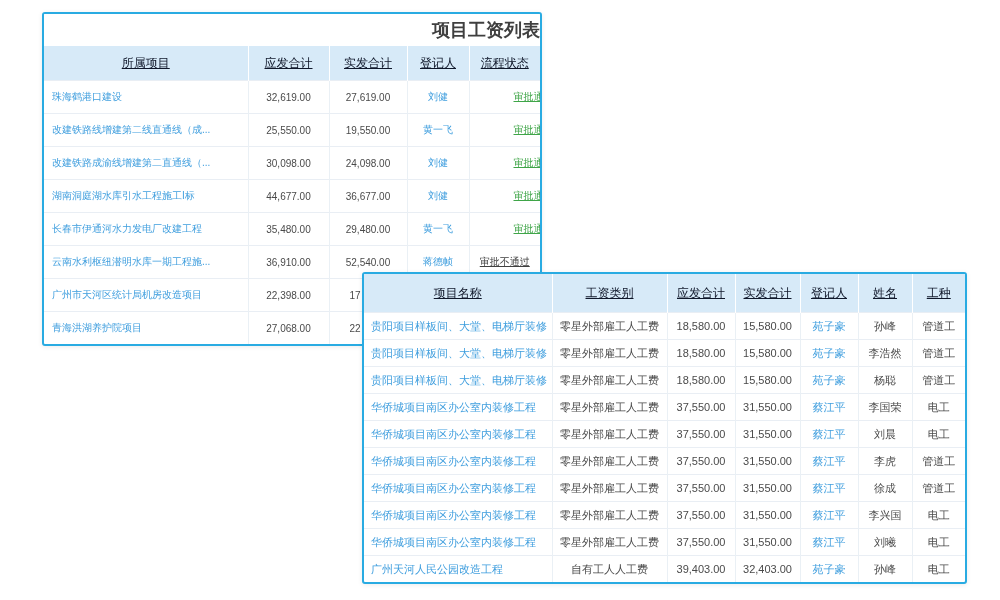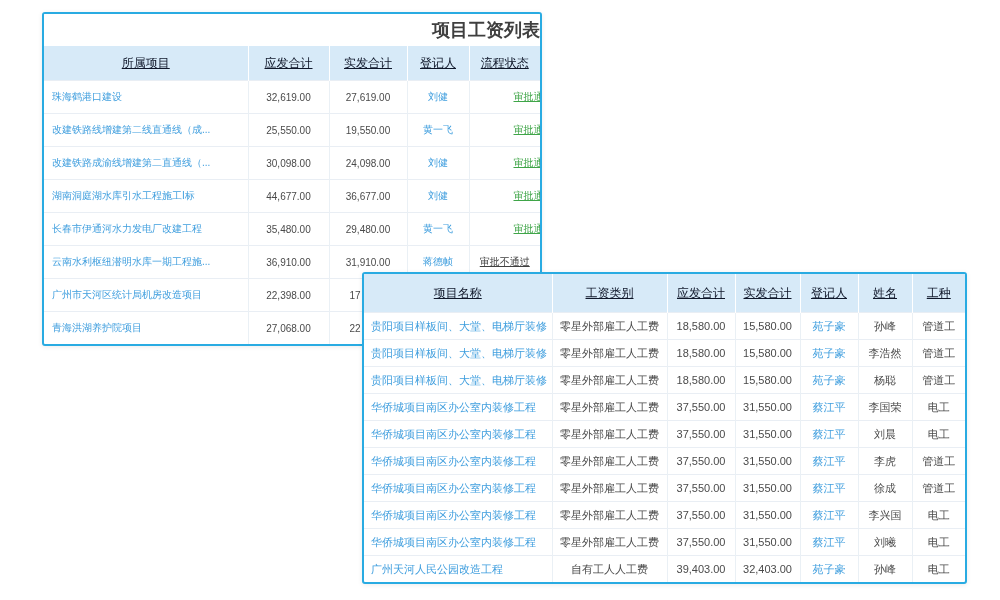--- a/index.html
+++ b/index.html
@@ -85,21 +85,21 @@
         <tr>
           <td class="link">长春市伊通河水力发电厂改建工程</td>
           <td class="num">35,480.00</td>
           <td class="num">29,480.00</td>
           <td class="link">黄一飞</td>
           <td class="status pass">审批通过</td>
         </tr>
         <tr>
           <td class="link">云南水利枢纽潜明水库一期工程施...</td>
           <td class="num">36,910.00</td>
-          <td class="num">31,910.00</td>
+          <td class="num">52,540.00</td>
           <td class="link">蒋德帧</td>
           <td class="status fail">审批不通过</td>
         </tr>
         <tr>
           <td class="link">广州市天河区统计局机房改造项目</td>
           <td class="num">22,398.00</td>
           <td class="num clipped">17</td>
           <td class="link"></td>
           <td class="status"></td>
         </tr>

